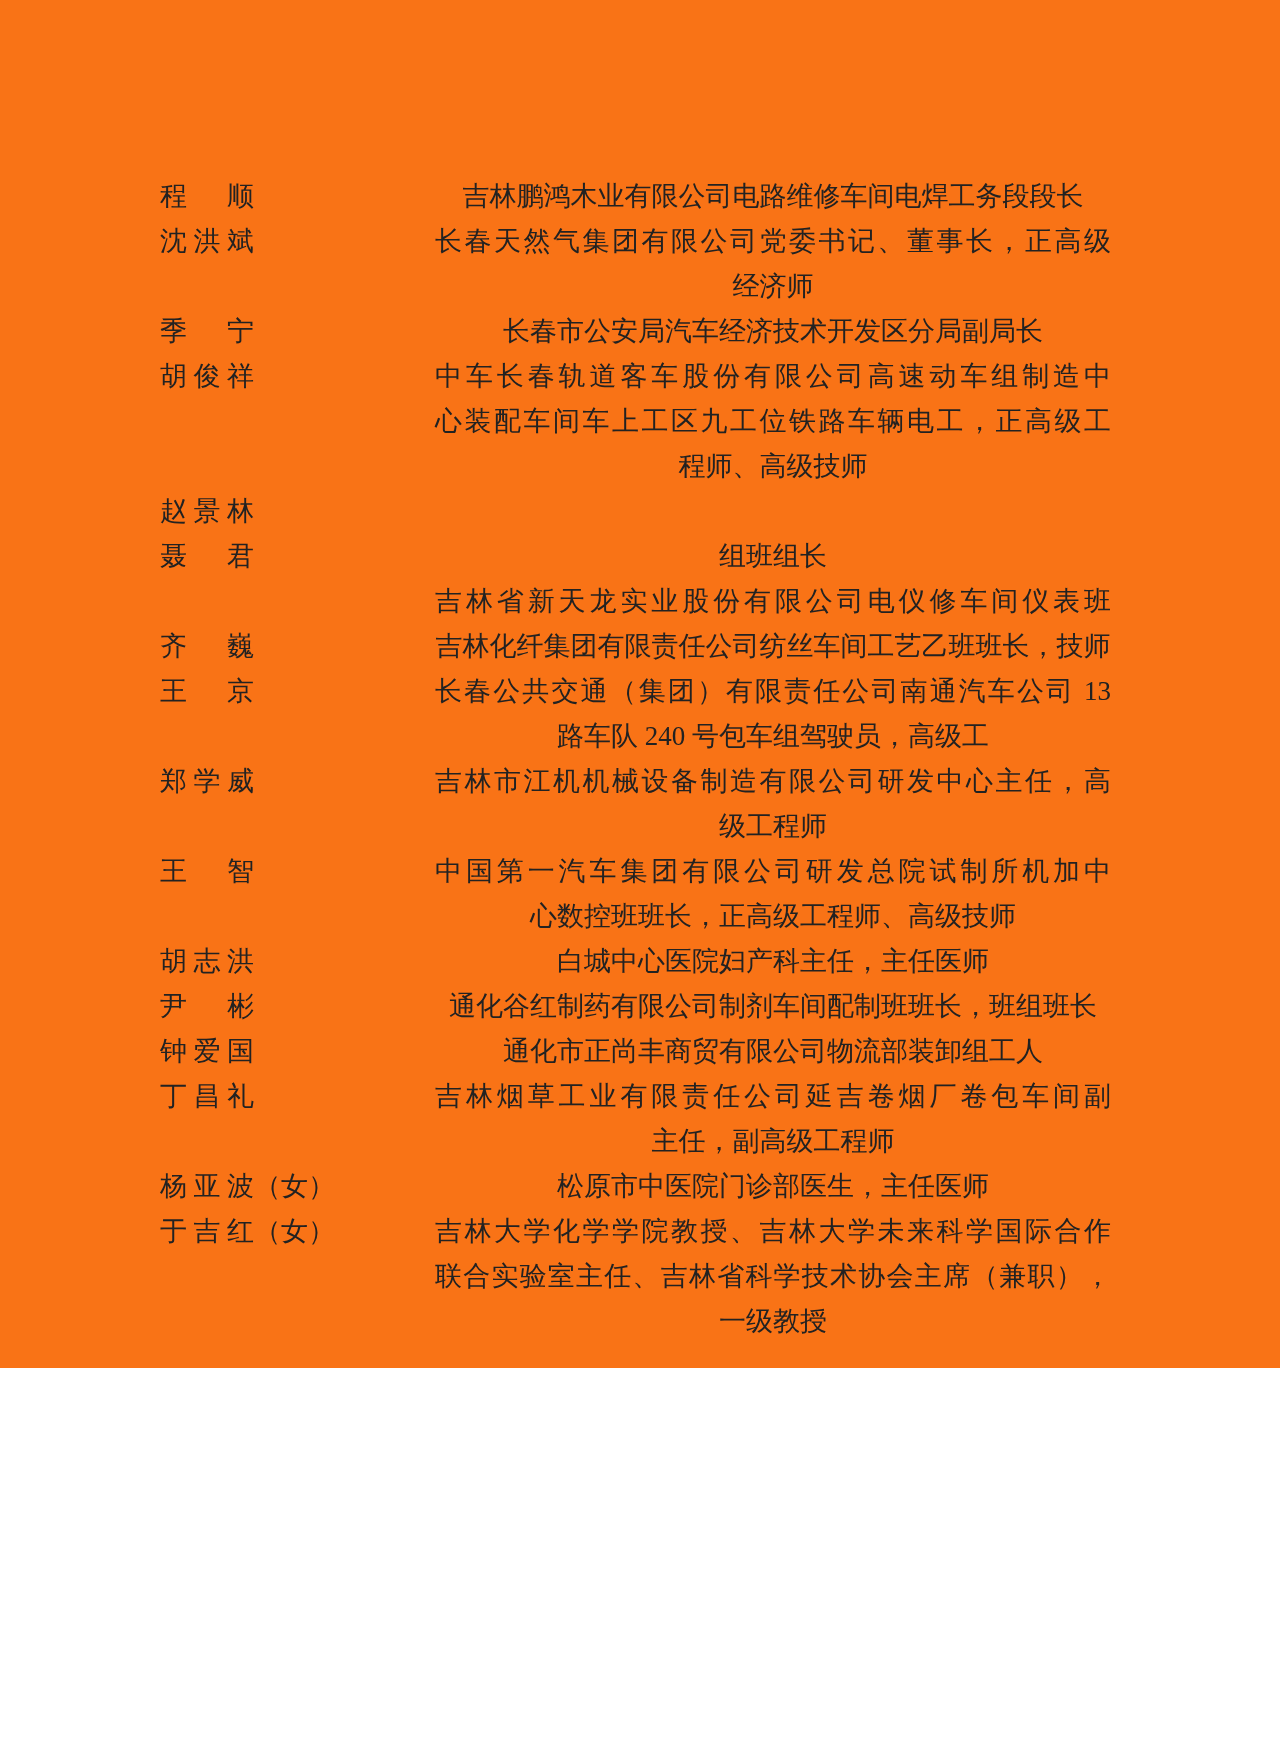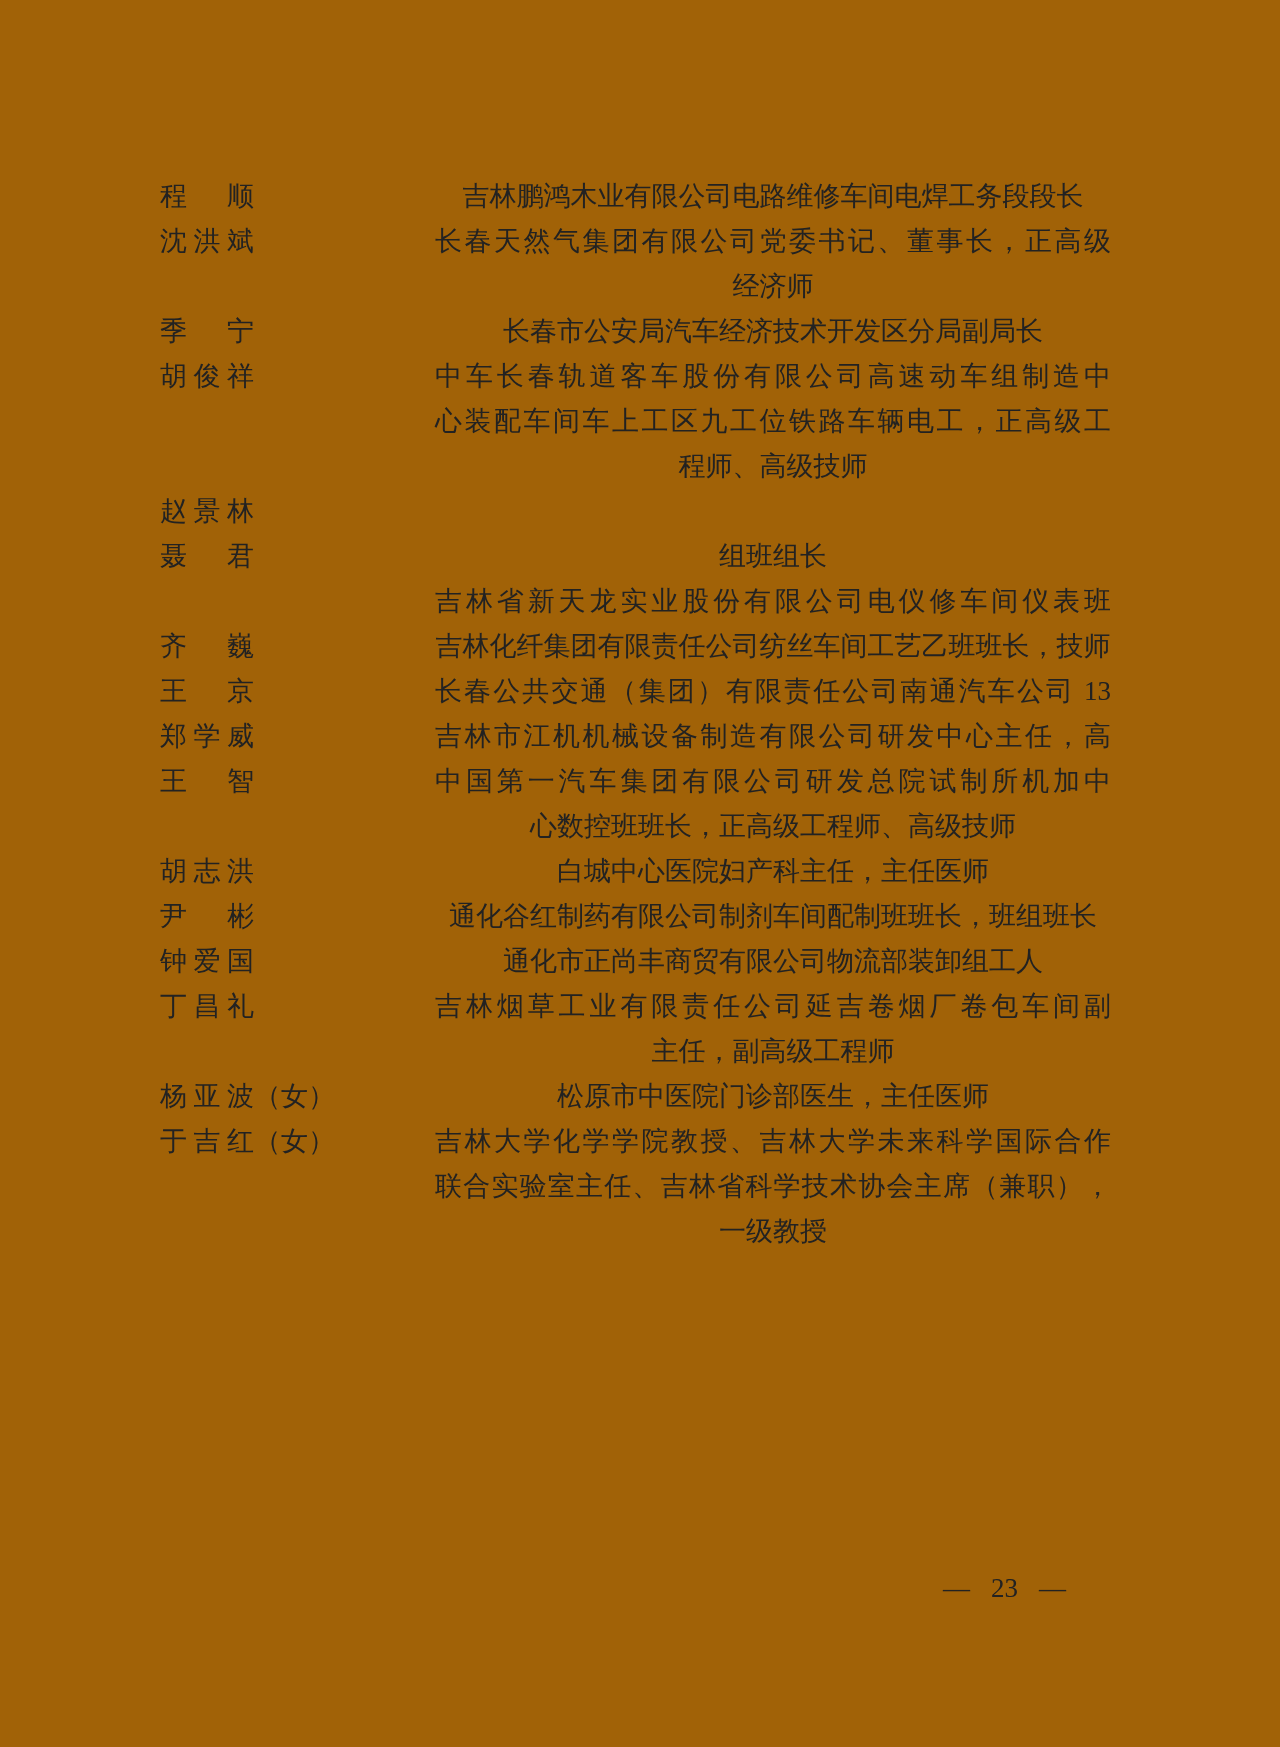--- a/index.html
+++ b/index.html
@@ -3,22 +3,22 @@
 <meta charset="utf-8">
 <style>
   html, body {
     margin: 0;
     padding: 0;
     background: #ffffff;
   }
   .page {
     position: relative;
     width: 1280px;
-    height: 1747px;
-    background: #a16207;
+    height: 1368px;
+    background: #f97316;
     color: #222222;
     font-family: "Liberation Serif", "DejaVu Serif", serif;
     overflow: hidden;
   }
   .entries {
     position: absolute;
     left: 160px;
     top: 174px;
     width: 976px;
   }
@@ -132,28 +132,30 @@
     <div class="desc-col">
           <div class="desc-line natural">吉林化纤集团有限责任公司纺丝车间工艺乙班班长，技师</div>
         </div>
   </div>
 
   <div class="entry">
     <div class="name">王　京</div>
     <div class="gender"></div>
     <div class="desc-col">
           <div class="desc-line fill">长春公共交通（集团）有限责任公司南通汽车公司 13</div>
+          <div class="desc-line natural">路车队 240 号包车组驾驶员，高级工</div>
         </div>
   </div>
 
   <div class="entry">
     <div class="name">郑学威</div>
     <div class="gender"></div>
     <div class="desc-col">
           <div class="desc-line fill">吉林市江机机械设备制造有限公司研发中心主任，高</div>
+          <div class="desc-line natural">级工程师</div>
         </div>
   </div>
 
   <div class="entry">
     <div class="name">王　智</div>
     <div class="gender"></div>
     <div class="desc-col">
           <div class="desc-line fill">中国第一汽车集团有限公司研发总院试制所机加中</div>
           <div class="desc-line natural">心数控班班长，正高级工程师、高级技师</div>
         </div>

